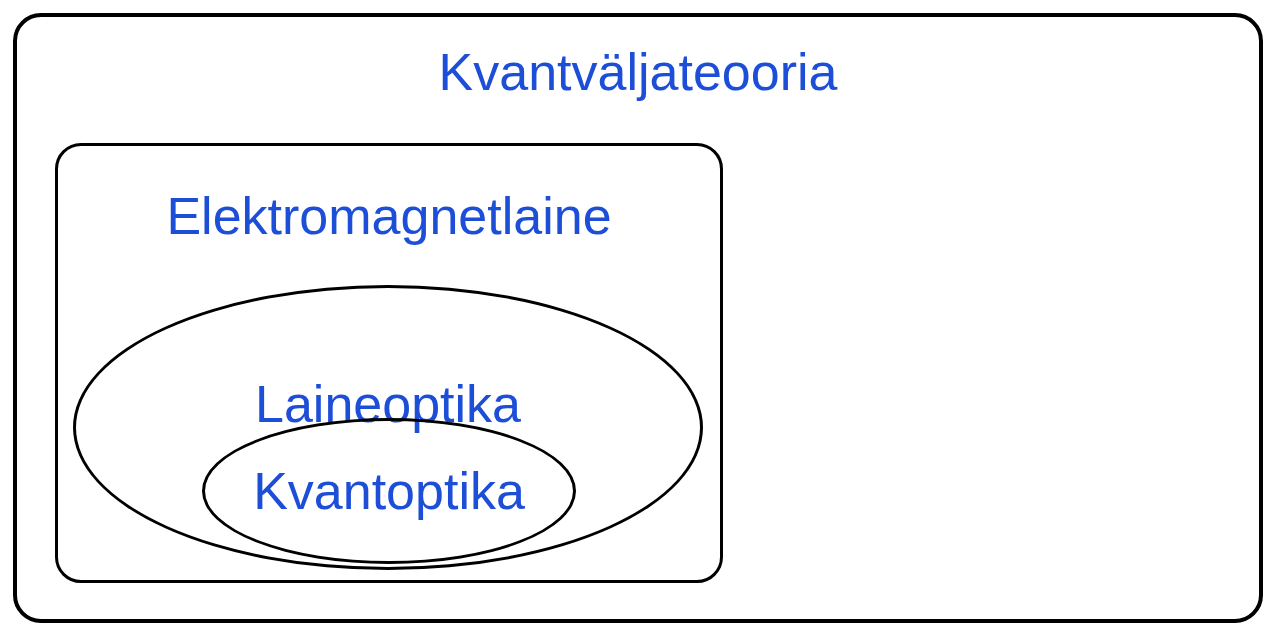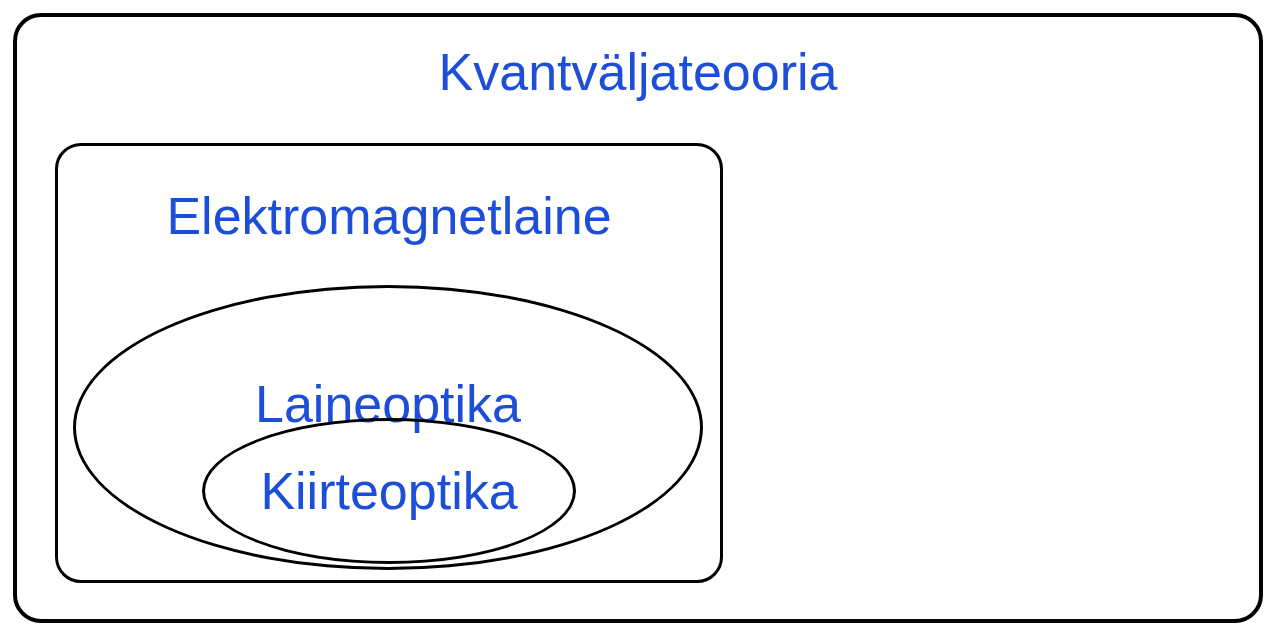--- a/index.html
+++ b/index.html
@@ -113,17 +113,17 @@
 
   <div class="shape rounded-rect thin" id="em-rect">
     <div class="label" id="em-label">Elektromagnetlaine</div>
   </div>
 
   <div class="shape ellipse" id="laine-ellipse">
     <div class="label" id="laine-label">Laineoptika</div>
   </div>
 
   <div class="shape ellipse" id="kiirte-ellipse">
-    <div class="label" id="kiirte-label">Kiirteoptika</div>
+    <div class="label" id="kiirte-label">Kvantoptika</div>
   </div>
 
 
 </div>
 
 </body></html>

